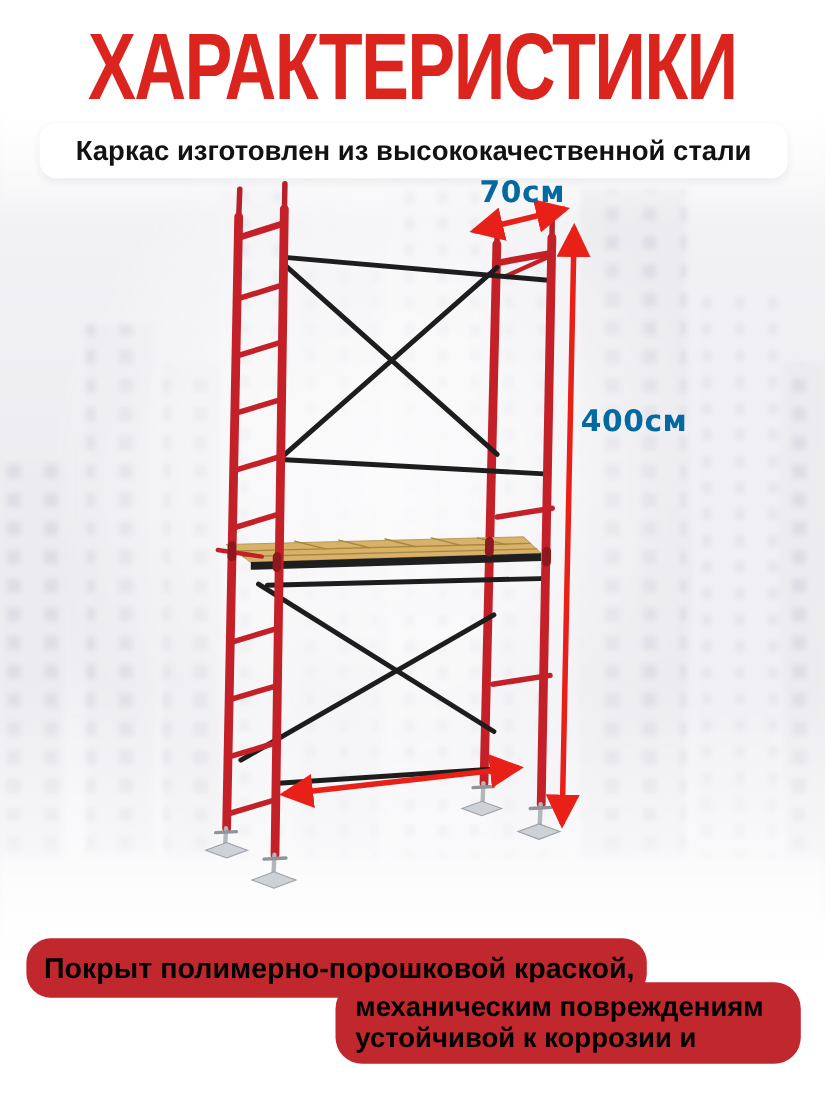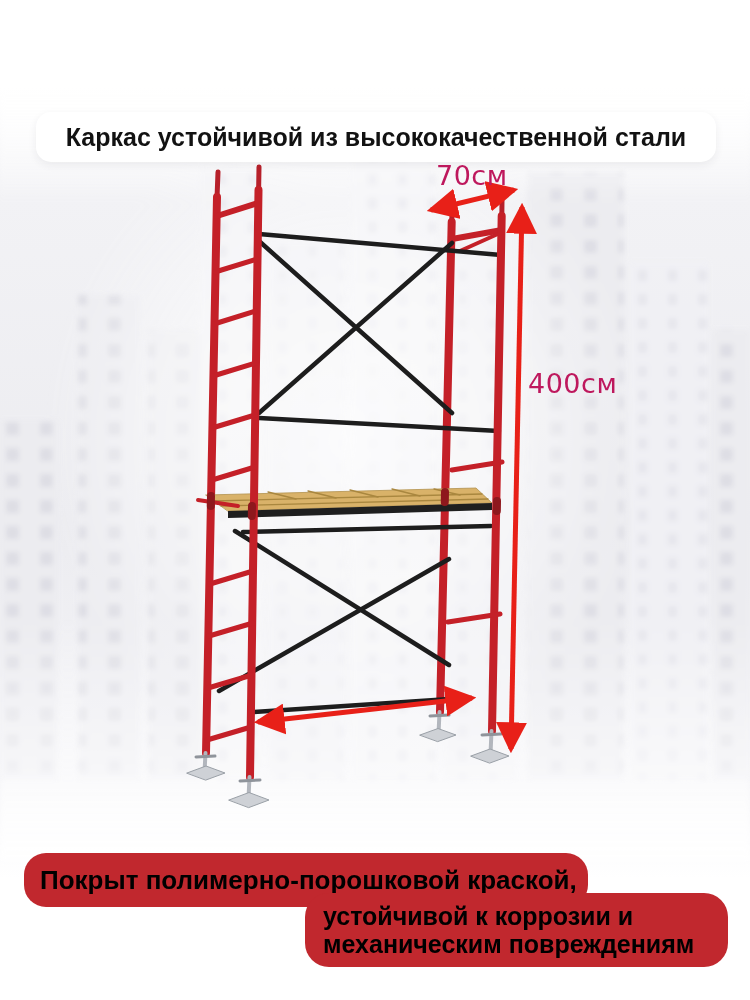--- a/index.html
+++ b/index.html
@@ -12,22 +12,22 @@
   .title-wrap{position:absolute;left:0;top:18px;width:750px;display:flex;justify-content:center;}
   .title{display:inline-block;font-size:86px;line-height:1.0;font-weight:900;
          letter-spacing:-2px;color:#dc241e;white-space:nowrap;
          transform:scaleX(0.76);transform-origin:center;}
 
   .intro-bar{position:absolute;left:36px;top:112px;width:680px;height:50px;background:#ffffff;
          border-radius:15px;box-shadow:0 3px 8px rgba(40,40,60,0.07);
          display:flex;align-items:center;justify-content:center;}
   .intro-bar span{font-size:25px;font-weight:700;color:#121212;white-space:nowrap;}
 
-  .dim-label{position:absolute;font-family:"DejaVu Sans",sans-serif;font-weight:400;
-         color:#be185d;white-space:nowrap;letter-spacing:0.5px;}
+  .dim-label{position:absolute;font-family:"DejaVu Sans",sans-serif;font-weight:700;
+         color:#0369a1;white-space:nowrap;letter-spacing:0.5px;}
   .lbl-70{left:436px;top:160px;font-size:27px;}
   .lbl-400{left:528px;top:368px;font-size:27px;}
   .lbl-200{left:333px;top:713px;font-size:27px;}
 
   .foot-bar{position:absolute;background:#c1282e;color:#000000;font-weight:800;}
   .bar1{left:24px;top:853px;width:564px;height:54px;border-radius:22px;
         display:flex;align-items:center;padding-left:16px;box-sizing:border-box;}
   .bar1 span{font-size:26px;white-space:nowrap;}
   .bar2{left:305px;top:893px;width:423px;height:74px;border-radius:24px;
         display:flex;flex-direction:column;justify-content:center;gap:1px;
@@ -191,29 +191,32 @@
       </g>
     </g>
 
     <g stroke="#e82018" stroke-width="5" fill="none">
       <line x1="431" y1="210" x2="514" y2="190" marker-start="url(#ah)" marker-end="url(#ah)"></line>
       <line x1="522" y1="207" x2="511" y2="749" marker-start="url(#ah)" marker-end="url(#ah)"></line>
       <line x1="258" y1="722" x2="472" y2="698" marker-start="url(#ah)" marker-end="url(#ah)"></line>
     </g>
   </svg>
 
+  <div class="title-wrap">
+    <span class="title">ХАРАКТЕРИСТИКИ</span>
+  </div>
 
   <div class="intro-bar">
-    <span>Каркас устойчивой из высококачественной стали</span>
+    <span>Каркас изготовлен из высококачественной стали</span>
   </div>
 
   <div class="dim-label lbl-70">70см</div>
   <div class="dim-label lbl-400">400см</div>
 
   <div class="foot-bar bar1">
     <span>Покрыт полимерно-порошковой краской,</span>
   </div>
   <div class="foot-bar bar2">
+    <span>механическим повреждениям</span>
     <span>устойчивой к коррозии и</span>
-    <span>механическим повреждениям</span>
   </div>
 
 </div>
 
 </body></html>

